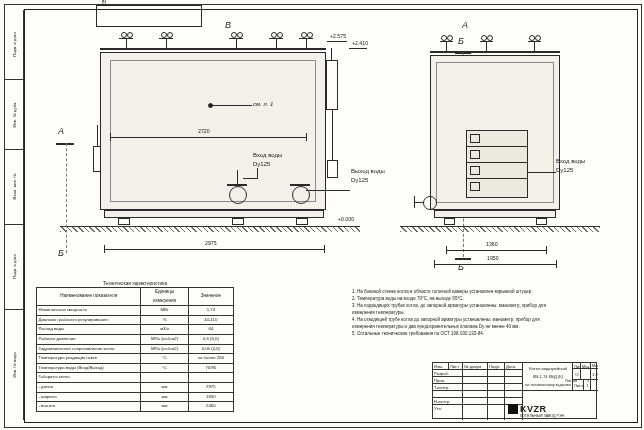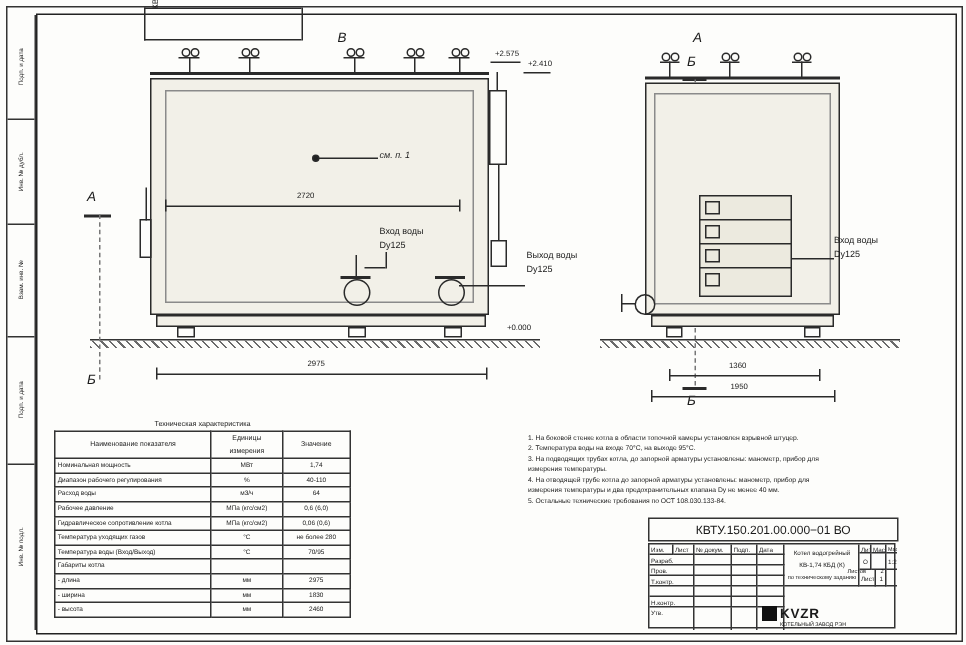--- a/index.html
+++ b/index.html
@@ -298,23 +298,20 @@
   <div class="notes">
     <div>1. На боковой стенке котла в области топочной камеры установлен взрывной штуцер.</div>
     <div>2. Температура воды на входе 70°С, на выходе 95°С.</div>
     <div>3. На подводящих трубах котла, до запорной арматуры установлены: манометр, прибор для</div>
     <div>   измерения температуры.</div>
     <div>4. На отводящей трубе котла до запорной арматуры установлены: манометр, прибор для</div>
     <div>   измерения температуры и два предохранительных клапана Dy не менее 40 мм.</div>
     <div>5. Остальные технические требования по ОСТ 108.030.133-84.</div>
   </div>
 
-  <div class="code-box">
-    <span>КВТУ.150.201.00.000−01 ВО</span>
-  </div>
 
   <div class="tb">
 
     <div class="cell" style="left:0;top:0;width:16px;height:7px;">Изм.</div>
     <div class="cell" style="left:16px;top:0;width:14px;height:7px;">Лист</div>
     <div class="cell" style="left:30px;top:0;width:25px;height:7px;">№ докум.</div>
     <div class="cell" style="left:55px;top:0;width:17px;height:7px;">Подп.</div>
     <div class="cell" style="left:72px;top:0;width:18px;height:7px;">Дата</div>
 
     <div class="cell" style="left:0;top:7px;width:30px;height:7px;">Разраб.</div>

